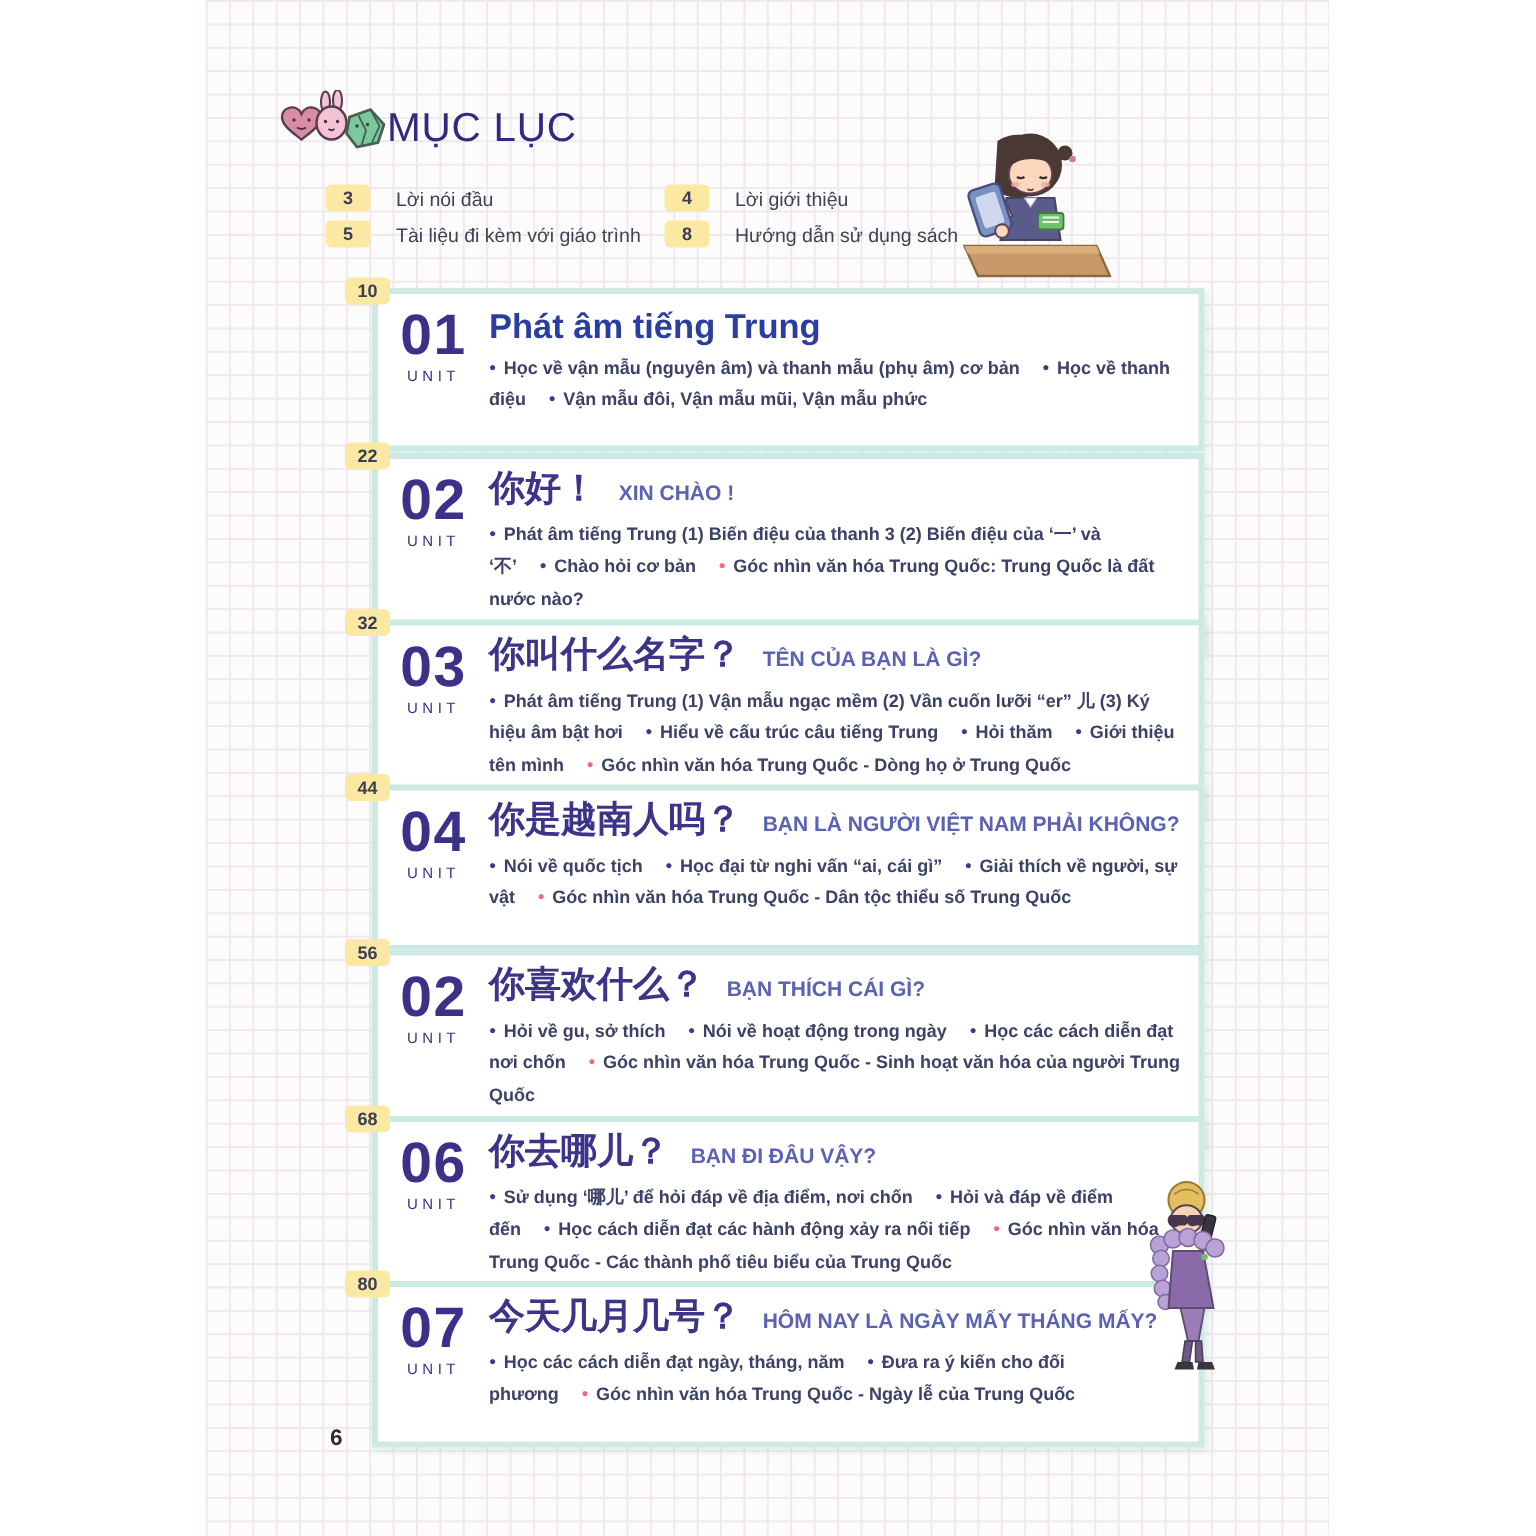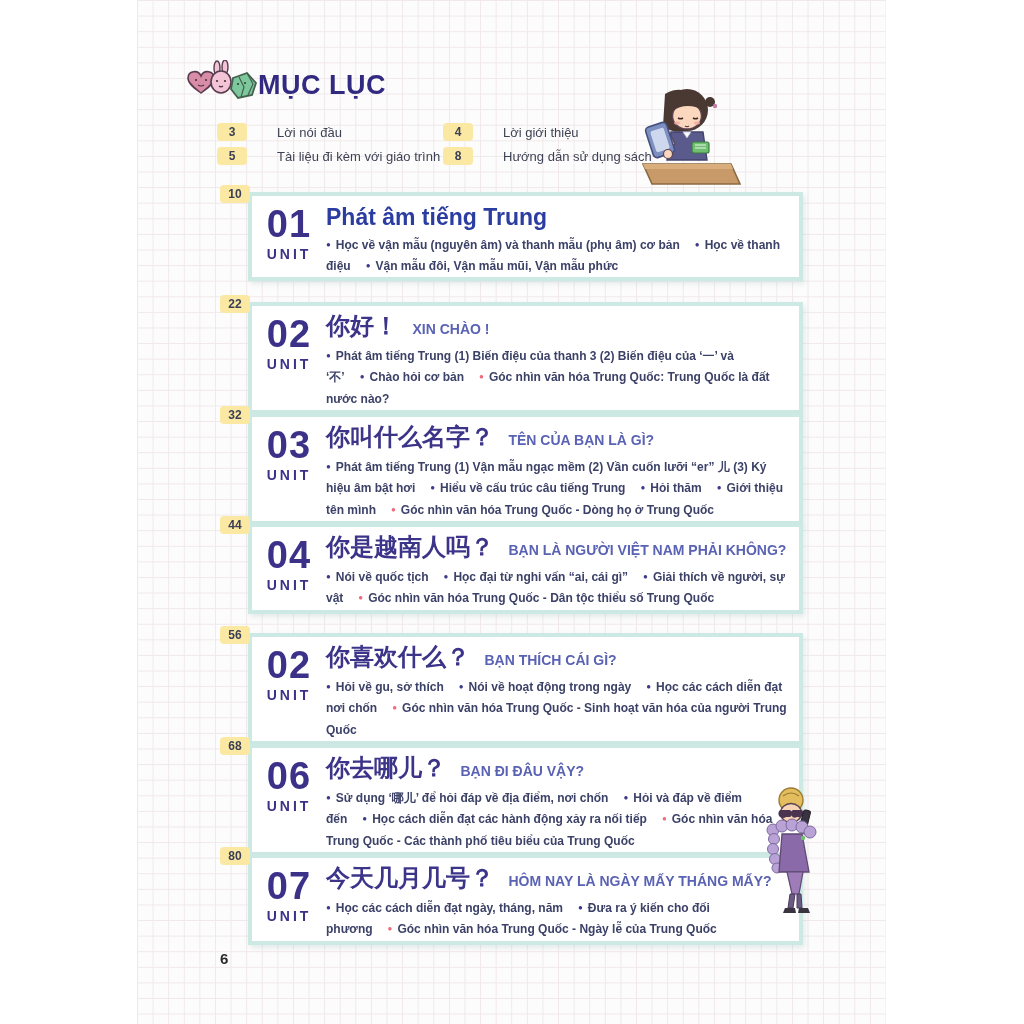--- a/index.html
+++ b/index.html
@@ -13,44 +13,44 @@
     background-color:#fdfcfc;
     background-image:
       linear-gradient(to right, #f0e8ea 1px, transparent 1px),
       linear-gradient(to bottom, #f0e8ea 1px, transparent 1px);
     background-size:15.6px 15.6px;
   }
   
   .mascot{position:absolute;left:50px;top:60px;width:70px;height:48px;}
   .page-title{
     position:absolute;left:121px;top:70px;margin:0;
-    font-size:27px;font-weight:700;letter-spacing:0.5px;color:#322a80;
+    font-size:27px;font-weight:400;letter-spacing:0.5px;color:#322a80;
   }
   
   .front{position:absolute;left:80px;top:123px;display:grid;
     grid-template-columns:226px auto;row-gap:6px;}
   .front-item{display:flex;align-items:center;height:18px;white-space:nowrap;}
   .badge{
     display:inline-flex;justify-content:center;align-items:center;flex:0 0 30px;
     width:30px;height:18px;border-radius:4px;background:#fbe8a2;
     font-size:12px;font-weight:bold;color:#3a3f55;
   }
-  .front-label{margin-left:30px;font-size:13px;color:#3f4254;}
+  .front-label{margin-left:17px;font-size:13px;color:#3f4254;}
   
   .unit-row{position:absolute;left:81px;width:620px;height:106px;}
-  .row-badge{position:absolute;left:2px;top:0;z-index:2;}
+  .row-badge{position:absolute;left:12px;top:0;z-index:2;}
   .unit-box{
     position:absolute;left:30px;top:7px;width:555px;min-height:82px;box-sizing:border-box;
     background:#ffffff;border:4px solid #cde9e4;display:flex;
     box-shadow:2px 3px 5px rgba(160,195,190,0.28);
   }
   .unit-left{flex:0 0 74px;display:flex;flex-direction:column;align-items:center;padding-top:9px;}
   .unit-number{font-size:38px;font-weight:800;color:#3b3189;line-height:1;letter-spacing:1px;}
-  .unit-label{font-size:14px;font-weight:700;color:#3b3189;letter-spacing:3px;margin-top:3px;}
-  .unit-content{flex:1;padding:7px 12px 0 0;}
+  .unit-label{font-size:10px;font-weight:400;color:#3b3189;letter-spacing:3px;margin-top:3px;}
+  .unit-content{flex:1;padding:7px 12px 20px 0;}
   .titleline{margin:1px 0 3px 0;line-height:1.2;}
   .title-zh{font-size:24px;font-weight:800;color:#3c3489;font-family:Liberation Mono, monospace;}
   .title-vi{font-size:23px;font-weight:800;color:#2b3da0;}
   .unit-subtitle{font-size:14px;font-weight:600;color:#5a62b4;margin-left:10px;}
   .unit-bullets{font-size:12px;color:#3c4168;line-height:1.78;}
   .bullet{margin-right:15px;font-weight:bold;}
   .dot{font-size:8px;margin-right:5px;vertical-align:2px;}
   .dot.navy{color:#3d3a8c;}
   .dot.red{color:#ee6a7c;}
   

